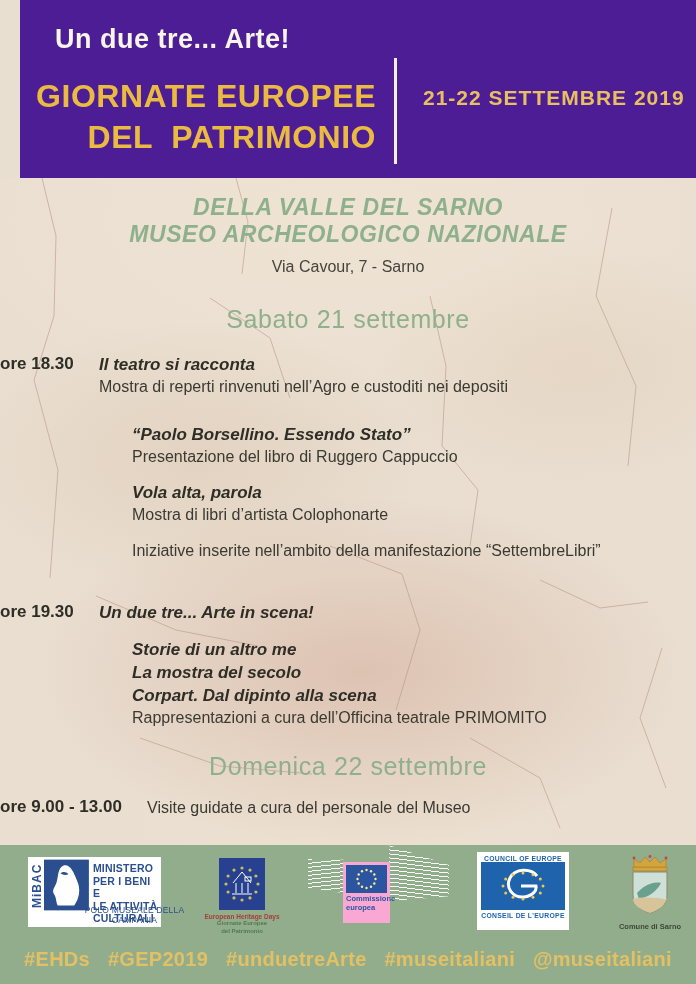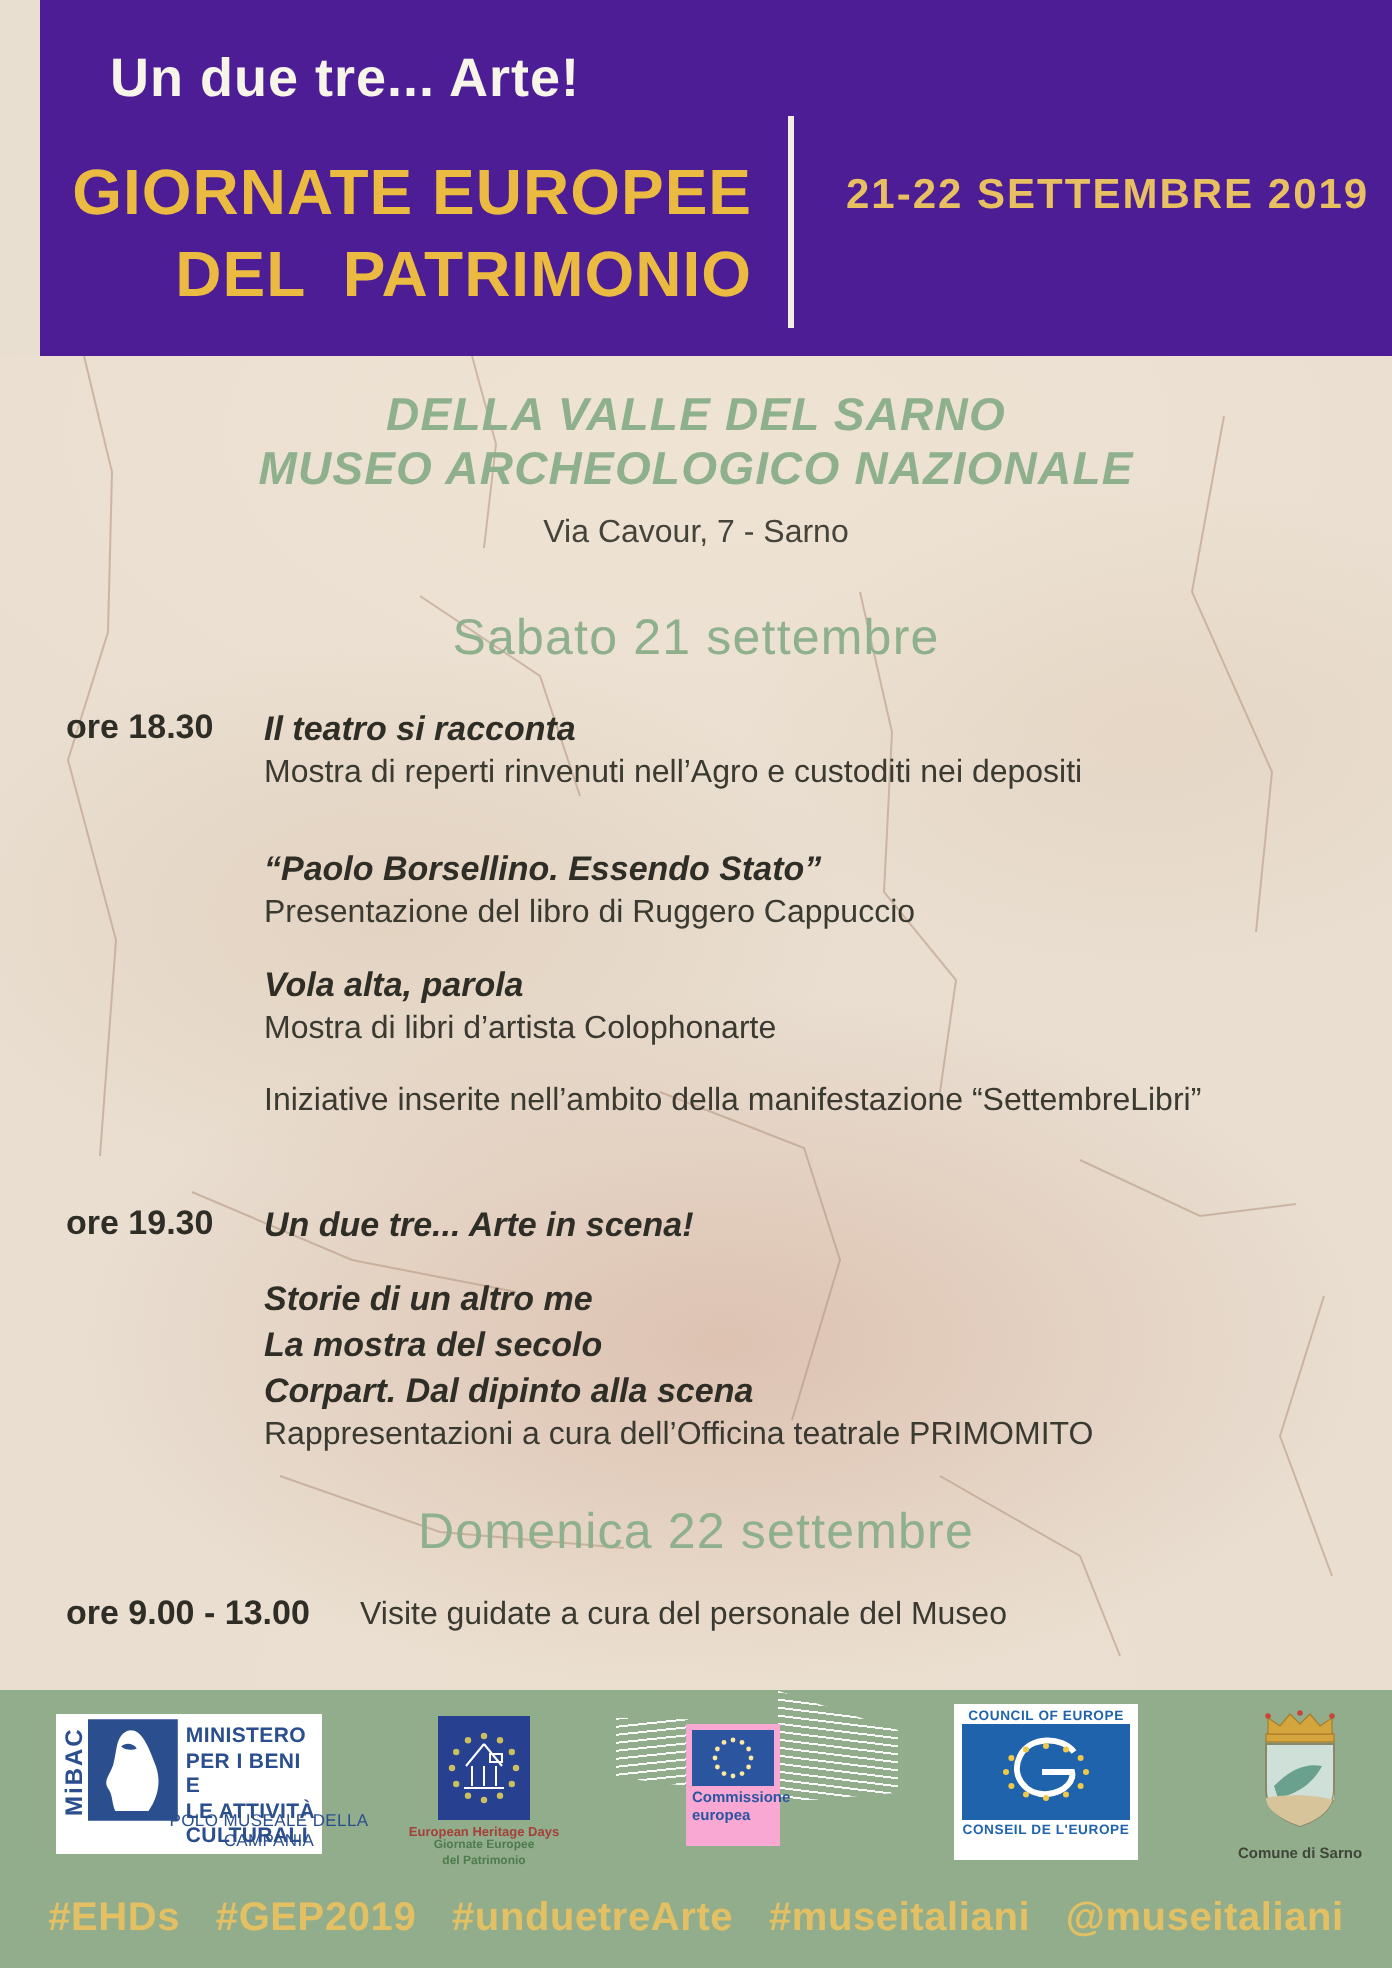--- a/index.html
+++ b/index.html
@@ -26,21 +26,21 @@
       radial-gradient(ellipse 420px 200px at 50% 99%, rgba(236,224,208,.8), transparent 75%);
     background-color:#e9ded0;
   }
   .cracks{position:absolute;left:0;top:0;pointer-events:none;}
   .content{position:relative;width:100%;height:100%;padding-top:16px;box-sizing:border-box;}
   .venue-name{ text-align:center;font-size:23px;line-height:27px;font-weight:700;font-style:italic;
     color:#8fb08d;letter-spacing:.6px;}
   .venue-address{margin-top:10px;text-align:center;font-size:16px;color:#45443b;}
   .day-head{margin-top:29px;text-align:center;font-size:25px;font-weight:400;color:#8fb08d;letter-spacing:.6px;}
   .row{display:flex;align-items:flex-start;}
-  .timecol{width:99px;margin-left:33px;font-size:17px;font-weight:700;color:#2e2e26;flex:none;}
+  .timecol{width:99px;font-size:17px;font-weight:700;color:#2e2e26;flex:none;}
   .timecol.wide{width:147px;}
   .indent{margin-left:132px;}
   .etitle{font-size:17px;font-weight:700;font-style:italic;color:#2e2e26;line-height:22px;}
   .edesc{font-size:16px;color:#3a3a31;line-height:22px;}
   .shows .etitle{line-height:23px;}
   .mt-slot1{margin-top:20px;}
   .mt-item2{margin-top:26px;}
   .mt-item3{margin-top:14px;}
   .mt-note{margin-top:14px;}
   .mt-slot2{margin-top:40px;}

